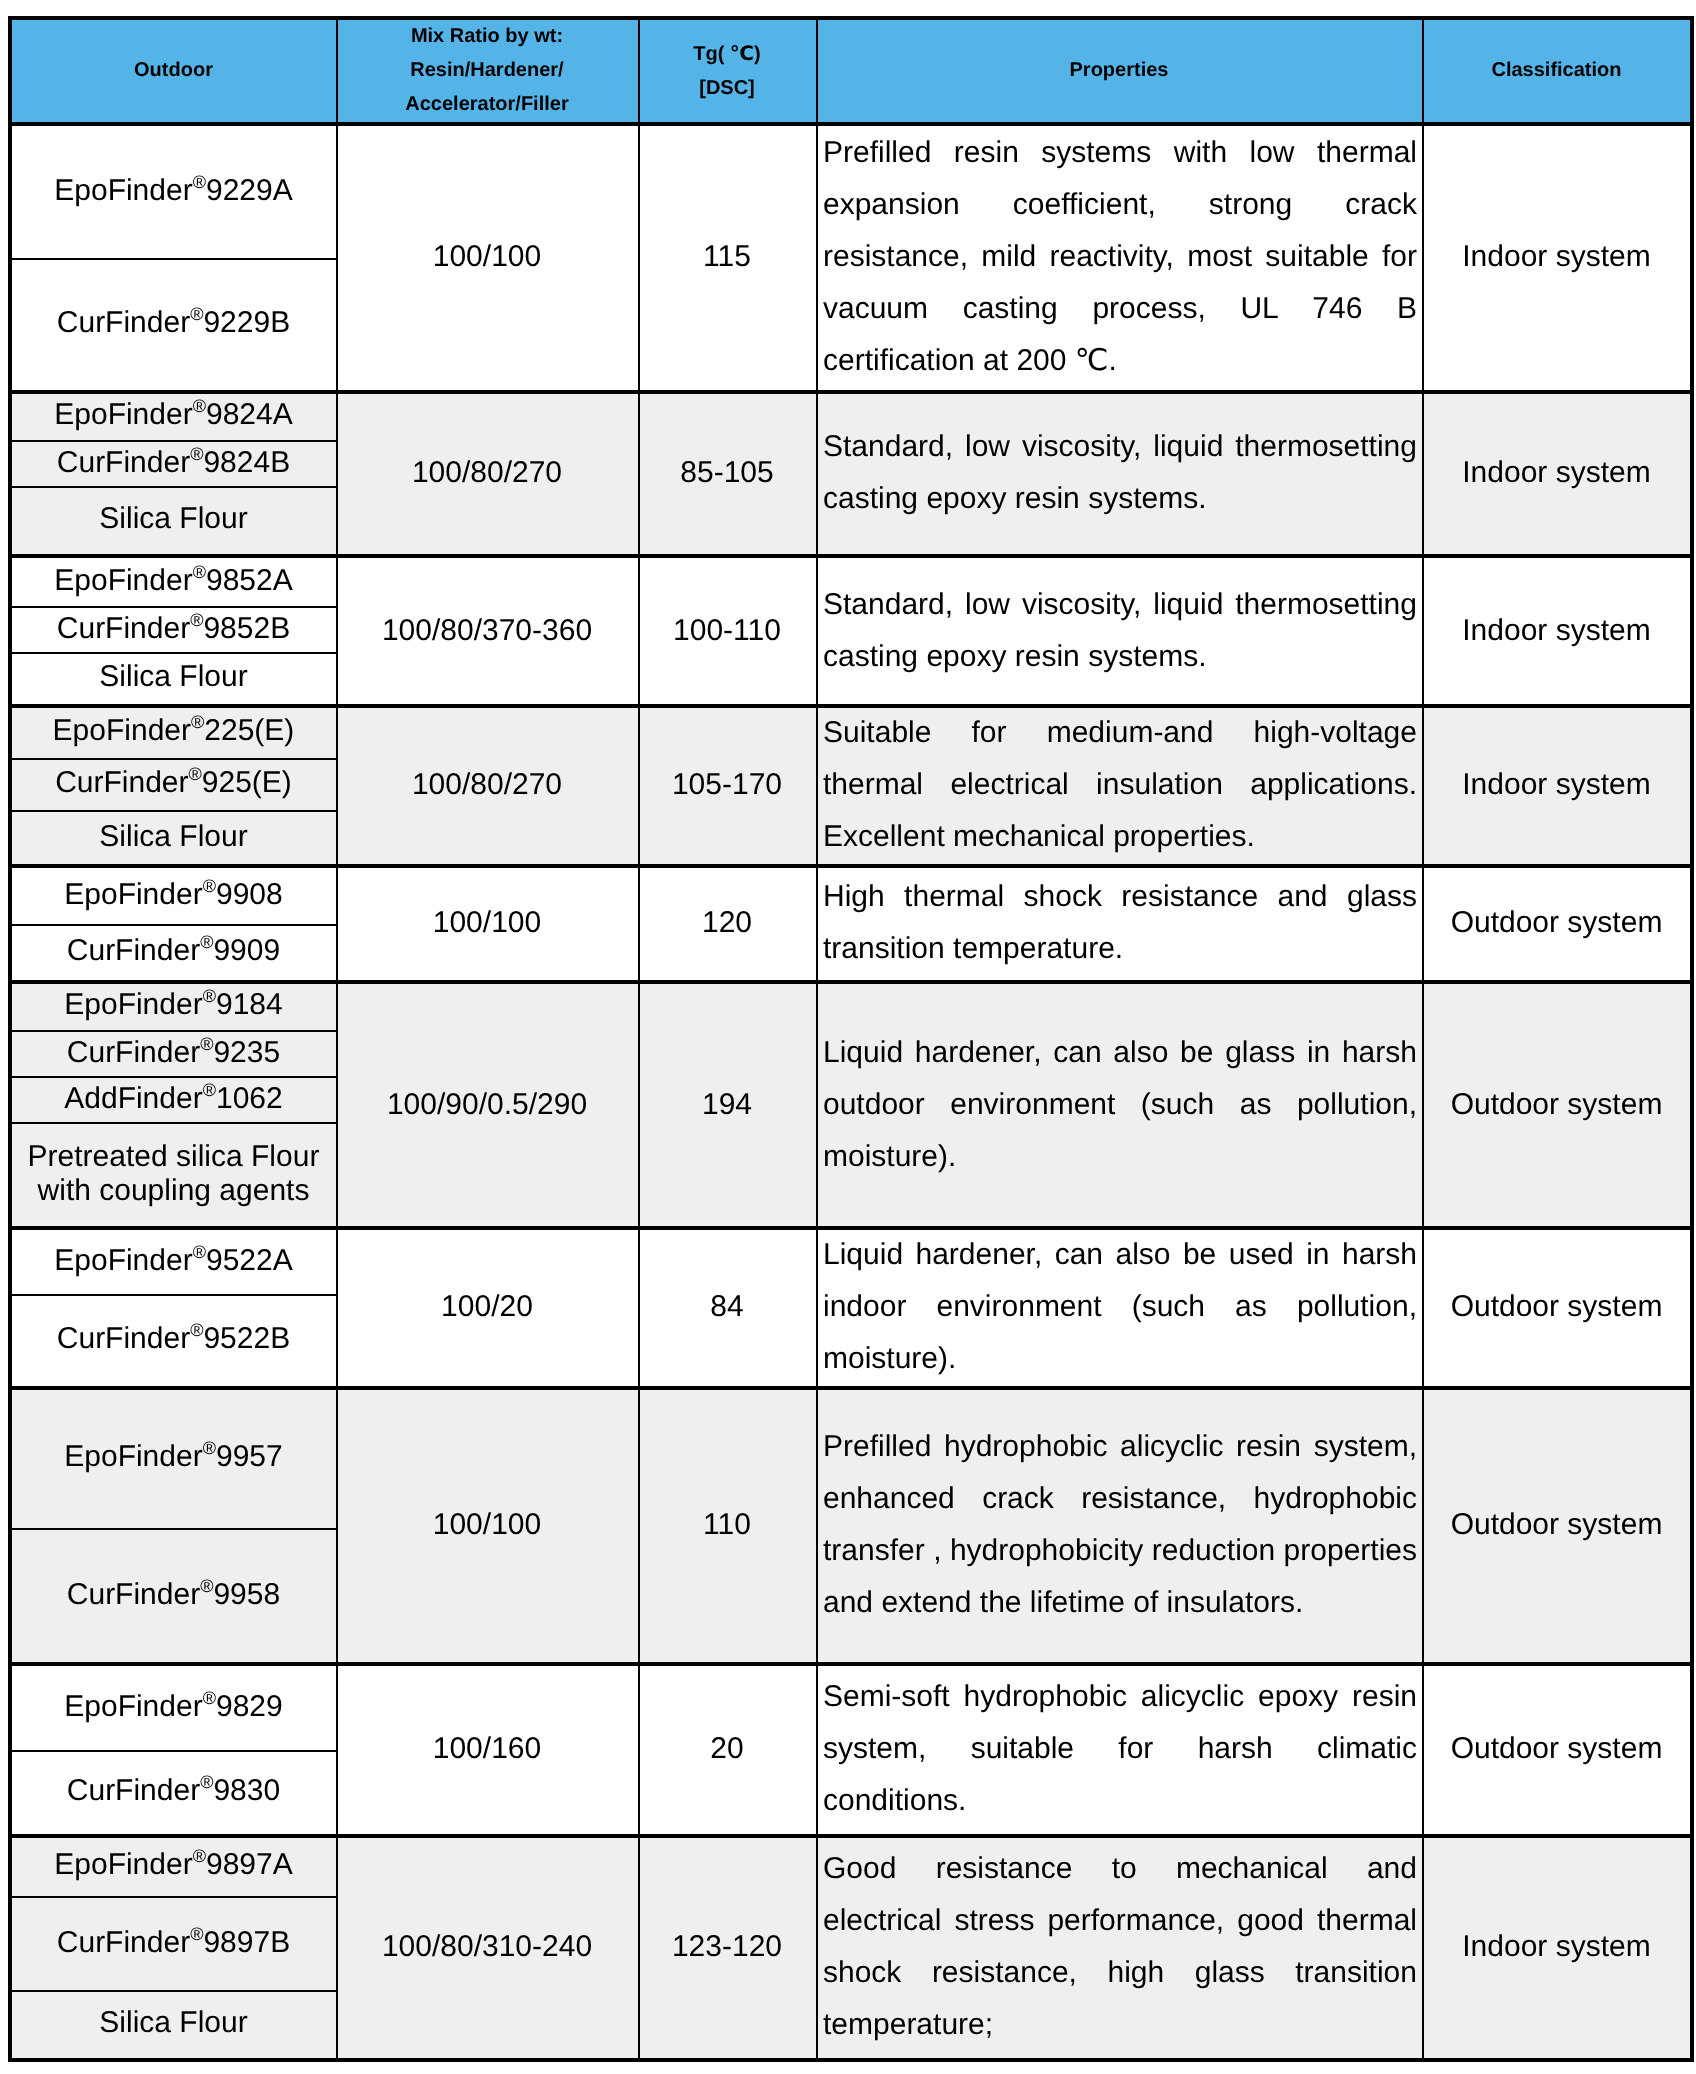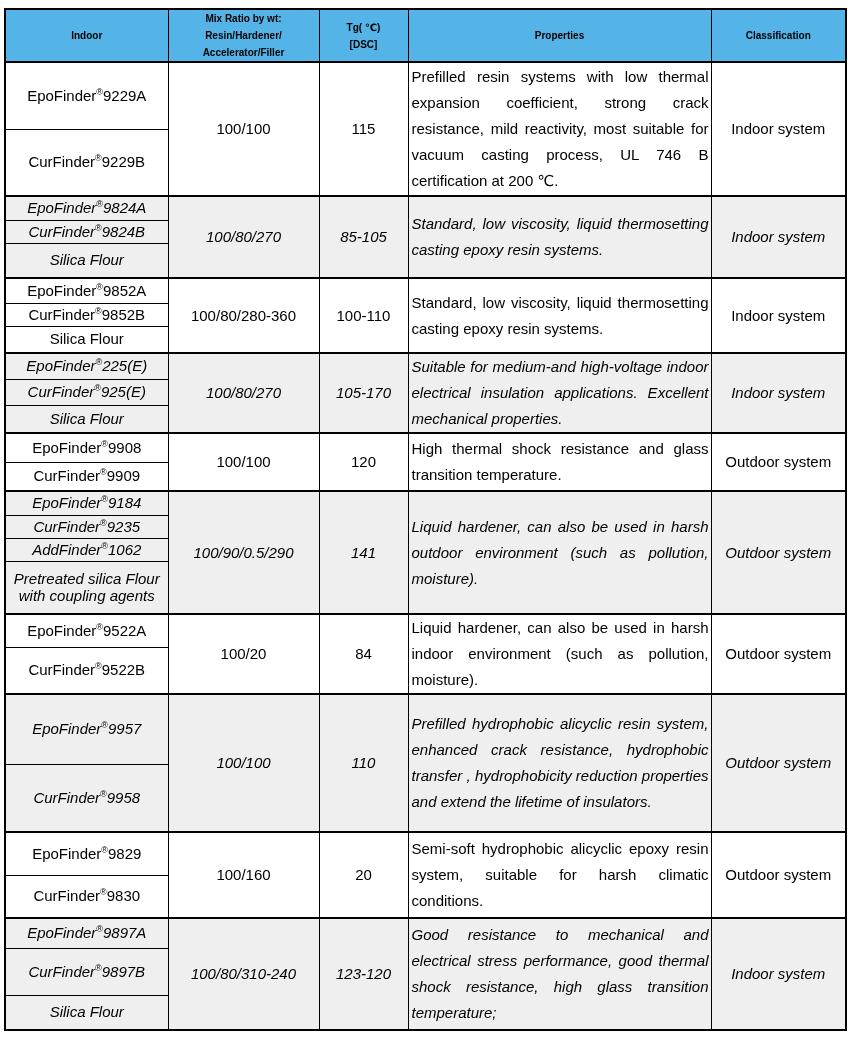--- a/index.html
+++ b/index.html
@@ -16,42 +16,42 @@
     background:#54b4e7;font-size:10px;font-weight:bold;text-align:center;
     vertical-align:middle;line-height:17px;
   }
   .prewrap{white-space:pre-line;}
   td{font-size:15px;text-align:center;vertical-align:middle;line-height:18px;}
   td.props{
     text-align:justify;text-justify:inter-word;vertical-align:middle;
     padding:0 2px 0 3px;line-height:26px;
   }
   td.prod sup{font-size:9px;line-height:0;}
-  tr.shade td{background:#efefef;font-style:italic;}
+  tr.shade td{background:#efefef;}
   tr.block-start td{border-top-width:2px;}
   tr.head th{border-bottom-width:2px;}
   td.tight{line-height:17px;text-align:center;}
   col.c-prod{width:163px;}col.c-mix{width:151px;}col.c-tg{width:89px;}
   col.c-props{width:303px;}col.c-cls{width:135px;}
 </style>
 </head>
 <body>
 
 <table>
   <colgroup>
     <col class="c-prod">
       <col class="c-mix">
       <col class="c-tg">
       <col class="c-props">
       <col class="c-cls">
   </colgroup>
 
   <tbody>
       <tr class="head" style="height:53px">
-    <th>Indoor</th>
+    <th>Outdoor</th>
     <th class="prewrap">Mix Ratio by wt:
 Resin/Hardener/
 Accelerator/Filler</th>
     <th class="prewrap">Tg( ℃)
 [DSC]</th>
     <th>Properties</th>
     <th>Classification</th>
   </tr>
 
   <tr class="block-start" style="height:67px">
@@ -74,37 +74,37 @@
   </tr>
   <tr class="shade" style="height:23px">
     <td class="prod">CurFinder<sup>®</sup>9824B</td>
   </tr>
   <tr class="shade" style="height:35px">
     <td class="prod">Silica Flour</td>
   </tr>
 
   <tr class="block-start" style="height:25px">
     <td class="prod">EpoFinder<sup>®</sup>9852A</td>
-    <td class="mix" rowspan="3">100/80/280-360</td>
+    <td class="mix" rowspan="3">100/80/370-360</td>
     <td class="tg" rowspan="3">100-110</td>
     <td class="props" rowspan="3">Standard, low viscosity, liquid thermosetting casting epoxy resin systems.</td>
     <td class="cls" rowspan="3">Indoor system</td>
   </tr>
   <tr style="height:23px">
     <td class="prod">CurFinder<sup>®</sup>9852B</td>
   </tr>
   <tr style="height:27px">
     <td class="prod">Silica Flour</td>
   </tr>
 
   <tr class="block-start shade" style="height:26px">
     <td class="prod">EpoFinder<sup>®</sup>225(E)</td>
     <td class="mix" rowspan="3">100/80/270</td>
     <td class="tg" rowspan="3">105-170</td>
-    <td class="props" rowspan="3">Suitable for medium-and high-voltage indoor electrical insulation applications. Excellent mechanical properties.</td>
+    <td class="props" rowspan="3">Suitable for medium-and high-voltage thermal electrical insulation applications. Excellent mechanical properties.</td>
     <td class="cls" rowspan="3">Indoor system</td>
   </tr>
   <tr class="shade" style="height:26px">
     <td class="prod">CurFinder<sup>®</sup>925(E)</td>
   </tr>
   <tr class="shade" style="height:28px">
     <td class="prod">Silica Flour</td>
   </tr>
 
   <tr class="block-start" style="height:29px">
@@ -114,22 +114,22 @@
     <td class="props" rowspan="2">High thermal shock resistance and glass transition temperature.</td>
     <td class="cls" rowspan="2">Outdoor system</td>
   </tr>
   <tr style="height:29px">
     <td class="prod">CurFinder<sup>®</sup>9909</td>
   </tr>
 
   <tr class="block-start shade" style="height:24px">
     <td class="prod">EpoFinder<sup>®</sup>9184</td>
     <td class="mix" rowspan="4">100/90/0.5/290</td>
-    <td class="tg" rowspan="4">141</td>
-    <td class="props" rowspan="4">Liquid hardener, can also be used in harsh outdoor environment (such as pollution, moisture).</td>
+    <td class="tg" rowspan="4">194</td>
+    <td class="props" rowspan="4">Liquid hardener, can also be glass in harsh outdoor environment (such as pollution, moisture).</td>
     <td class="cls" rowspan="4">Outdoor system</td>
   </tr>
   <tr class="shade" style="height:23px">
     <td class="prod">CurFinder<sup>®</sup>9235</td>
   </tr>
   <tr class="shade" style="height:23px">
     <td class="prod">AddFinder<sup>®</sup>1062</td>
   </tr>
   <tr class="shade" style="height:53px">
     <td class="prod tight">Pretreated silica Flour with coupling agents</td>

